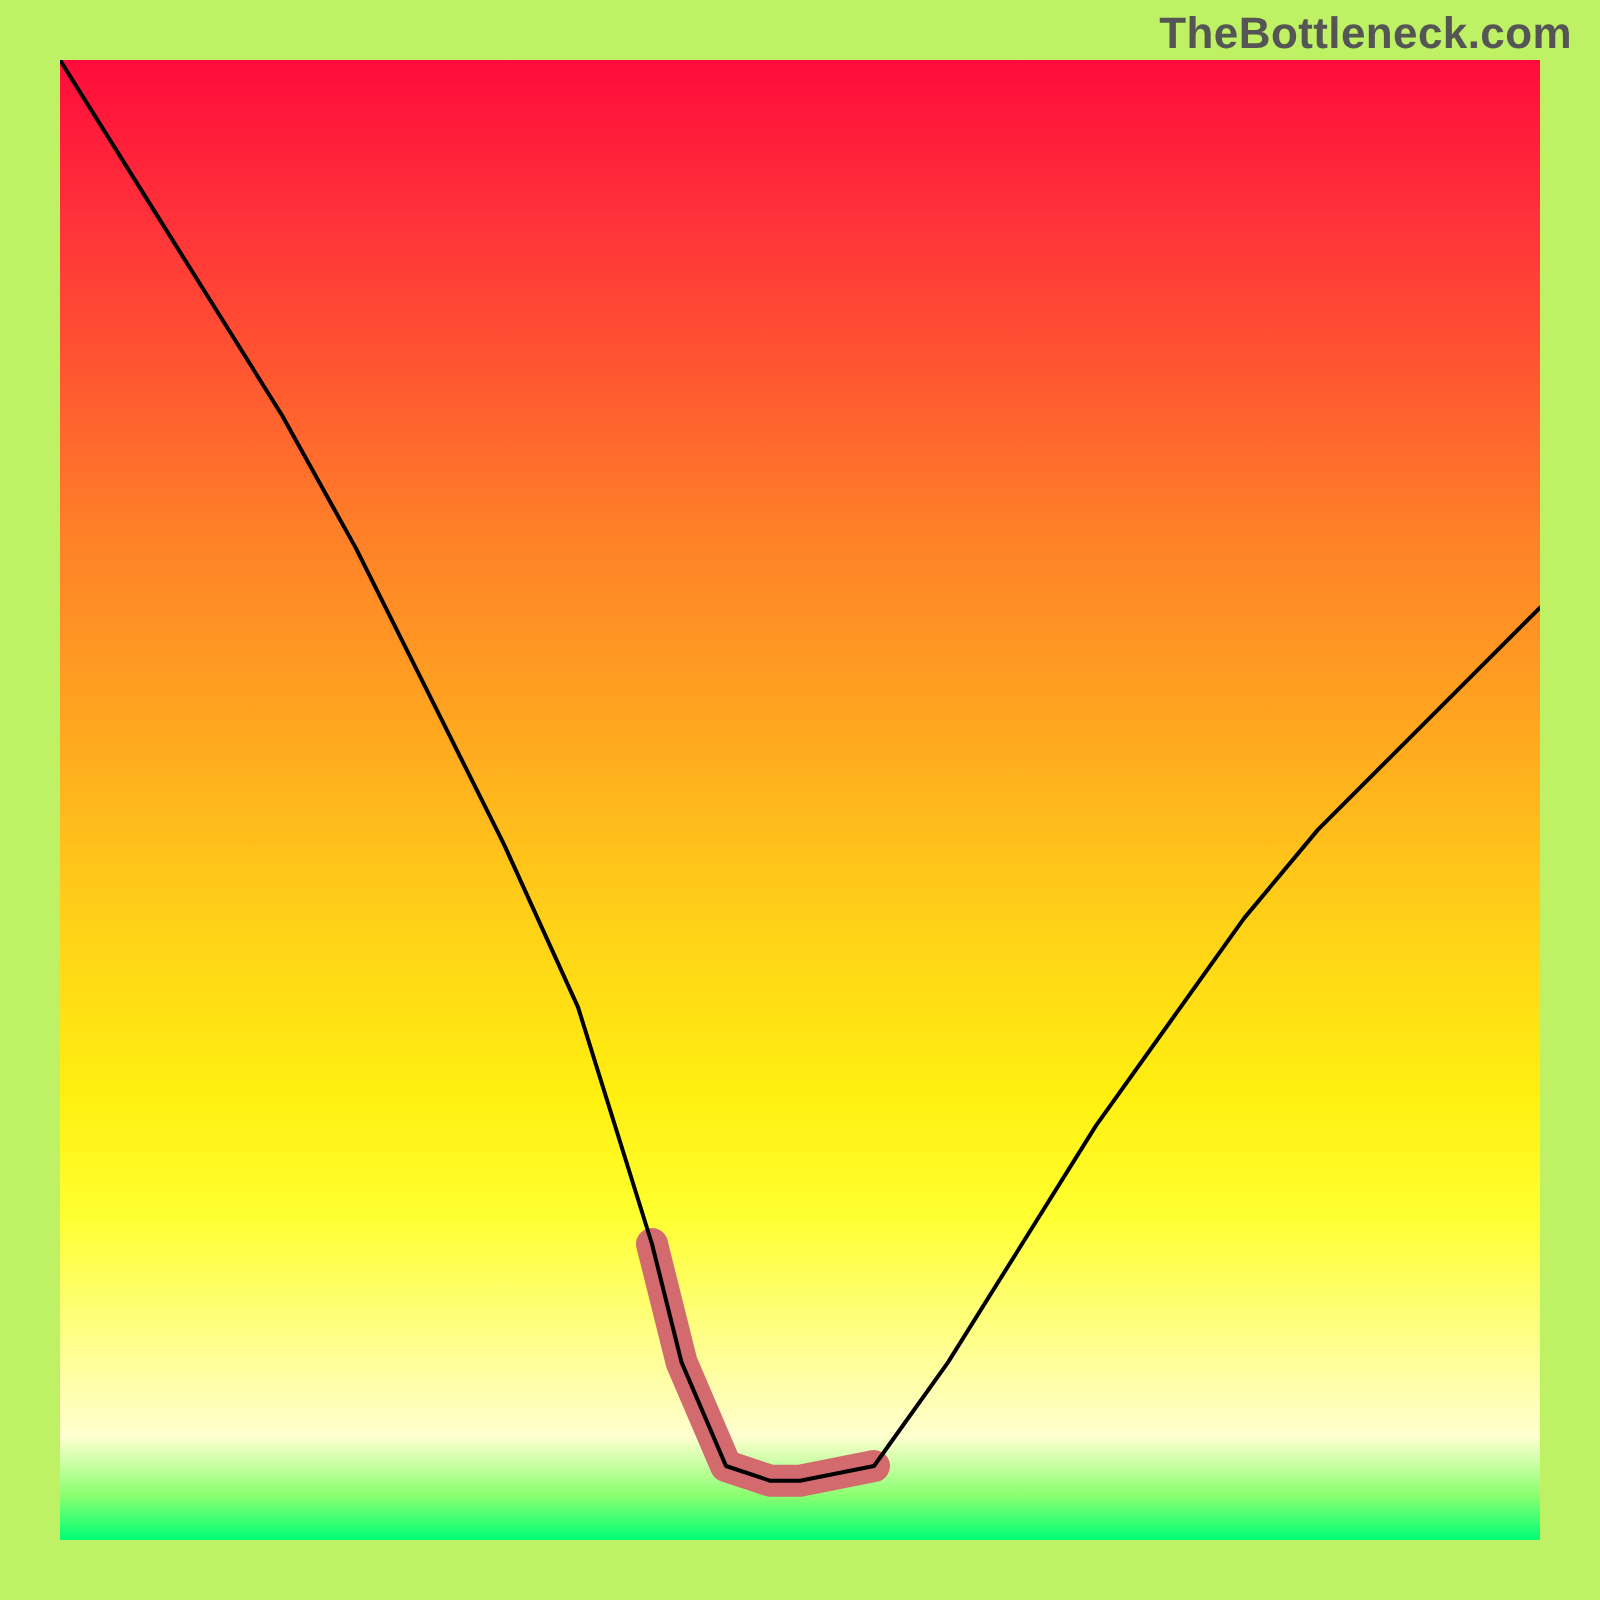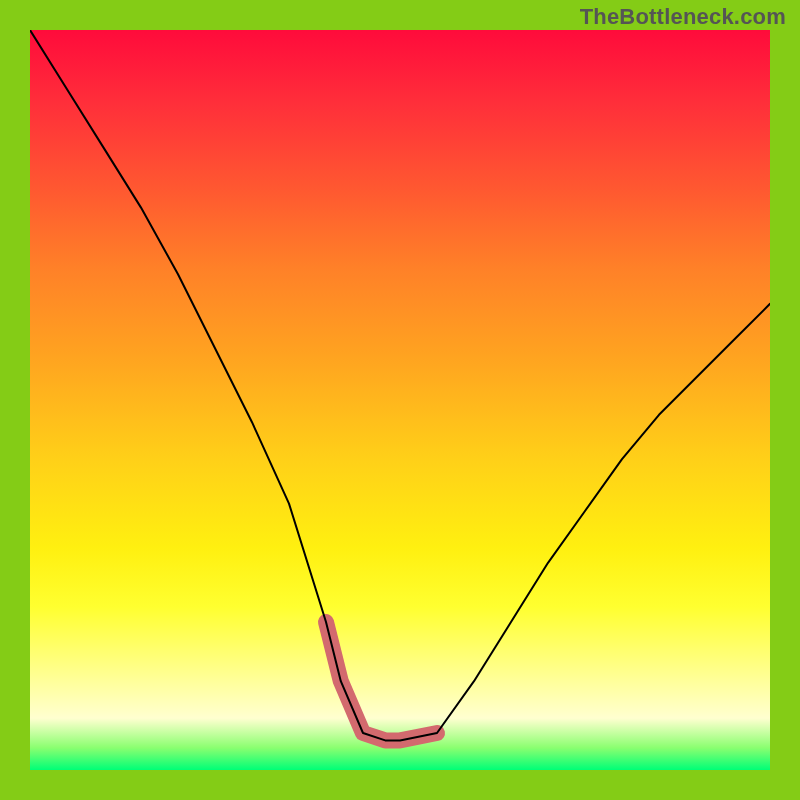--- a/index.html
+++ b/index.html
@@ -8,21 +8,21 @@
     width: 800px;
     height: 800px;
     background: #000;
     overflow: hidden;
     font-family: Arial, Helvetica, sans-serif;
   }
   .frame {
     position: relative;
     width: 800px;
     height: 800px;
-    background: #84cc16;
+    background: #bef264;
   }
   .watermark {
     position: absolute;
     top: 4px;
     right: 14px;
     color: #555;
     font-size: 22px;
     font-weight: 600;
     letter-spacing: 0.2px;
     z-index: 20;

